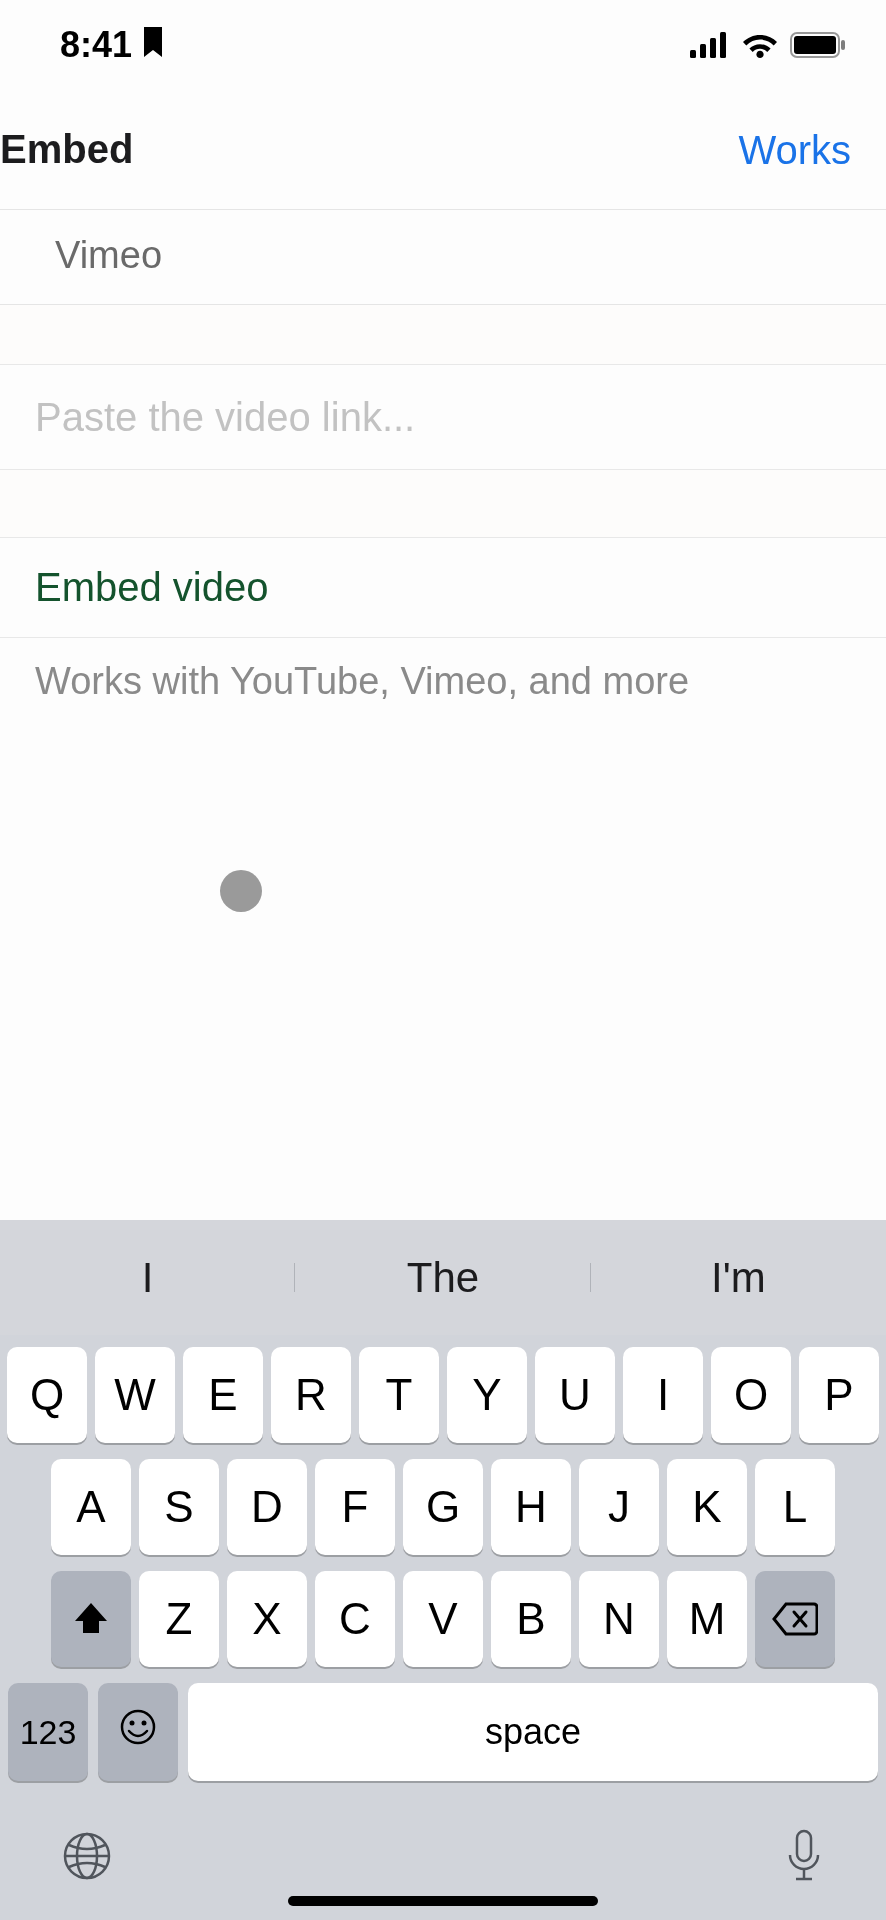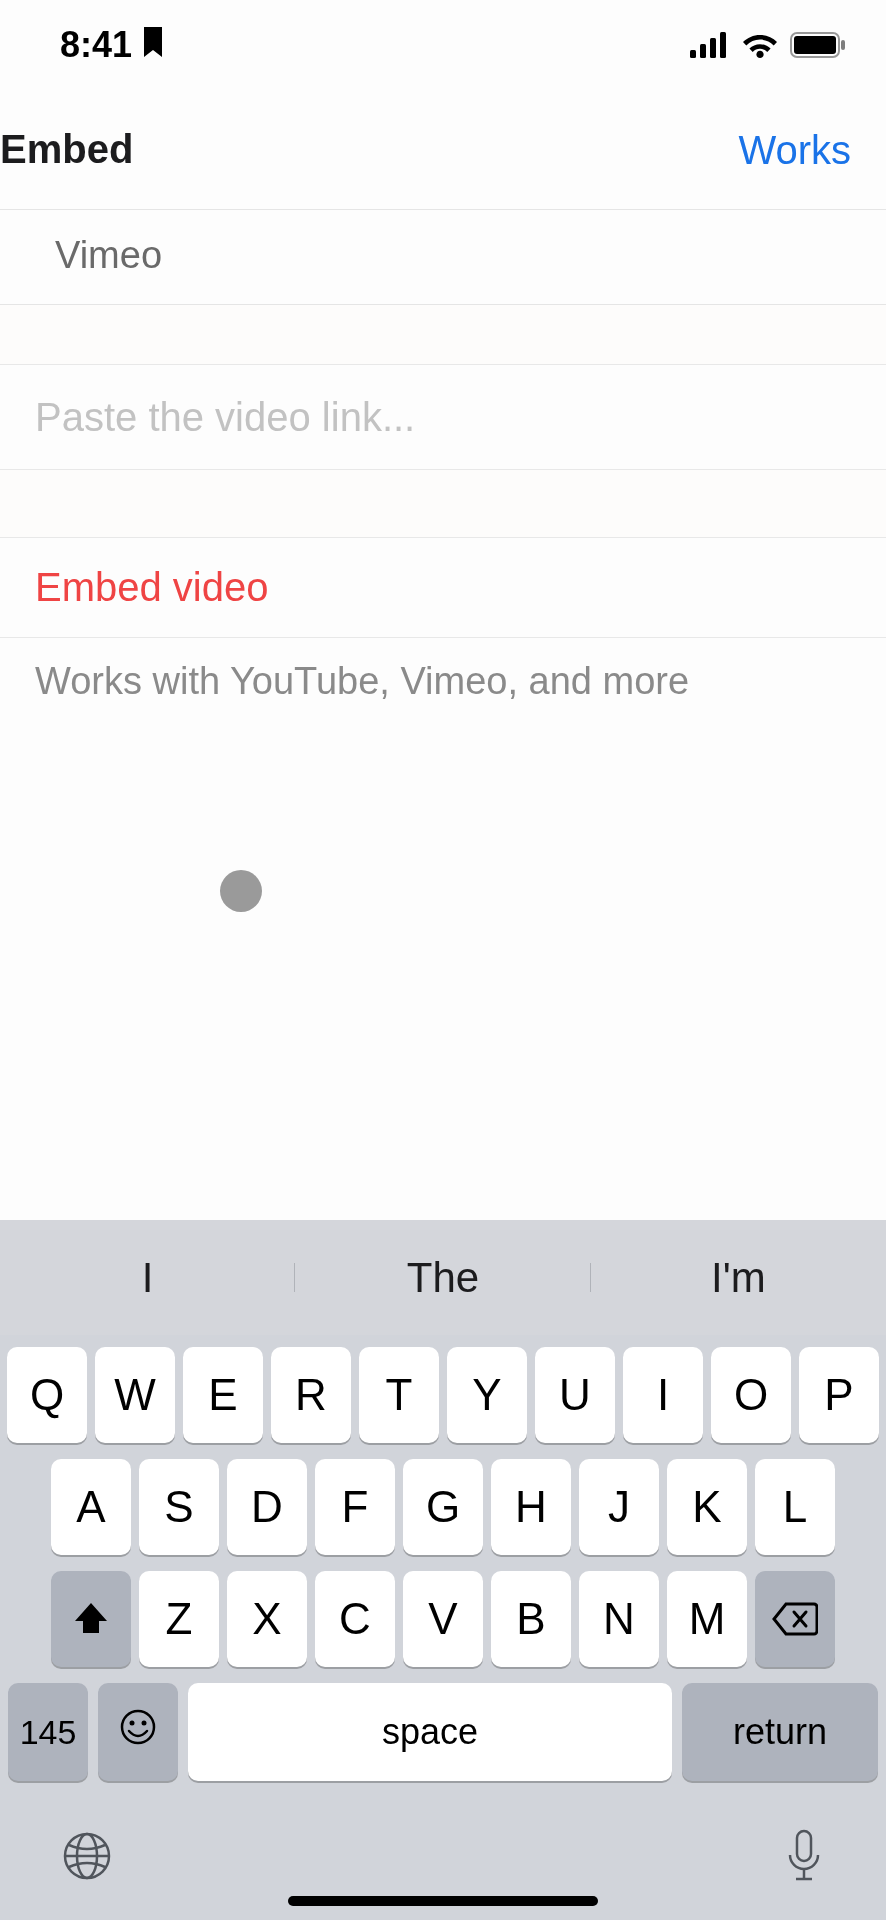--- a/index.html
+++ b/index.html
@@ -103,21 +103,21 @@
   }
 
   
   .action-row {
     height: 100px;
     border-bottom: 1px solid #e8e8e8;
     display: flex;
     align-items: center;
     padding: 0 35px;
     font-size: 40px;
-    color: #ef4444;
+    color: #14532d;
   }
 
   
   .hint-row {
     padding: 22px 35px;
     font-size: 38px;
     color: #8a8a8a;
   }
 
   
@@ -333,33 +333,32 @@
         <span>
           <svg width="46" height="34" viewBox="0 0 46 34">
             <path d="M14 2 H42 a3 3 0 0 1 3 3 V29 a3 3 0 0 1 -3 3 H14 L2 17 Z" fill="none" stroke="#000" stroke-width="3"></path>
             <path d="M22 10 L34 24 M34 10 L22 24" stroke="#000" stroke-width="3" stroke-linecap="round"></path>
           </svg>
         </span>
       </div>
     </div>
 
     <div class="key-row row4">
-      <div class="key k123">145</div>
+      <div class="key k123">123</div>
       <div class="key emoji">
         <span>
           <svg width="40" height="40" viewBox="0 0 40 40">
             <circle cx="20" cy="20" r="16" fill="none" stroke="#000" stroke-width="2.5"></circle>
             <circle cx="14" cy="16" r="2.5" fill="#000"></circle>
             <circle cx="26" cy="16" r="2.5" fill="#000"></circle>
             <path d="M11 24 q9 10 18 0" fill="none" stroke="#000" stroke-width="2.5" stroke-linecap="round"></path>
           </svg>
         </span>
       </div>
       <div class="key space">space</div>
-      <div class="key return">return</div>
     </div>
   </div>
 
   <div class="kb-bottom">
     <span>
       <svg width="54" height="54" viewBox="0 0 54 54">
         <circle cx="27" cy="27" r="22" fill="none" stroke="#50555c" stroke-width="2.5"></circle>
         <ellipse cx="27" cy="27" rx="10" ry="22" fill="none" stroke="#50555c" stroke-width="2.5"></ellipse>
         <line x1="5" y1="27" x2="49" y2="27" stroke="#50555c" stroke-width="2.5"></line>
         <path d="M9 16 Q27 24 45 16" fill="none" stroke="#50555c" stroke-width="2.5"></path>

